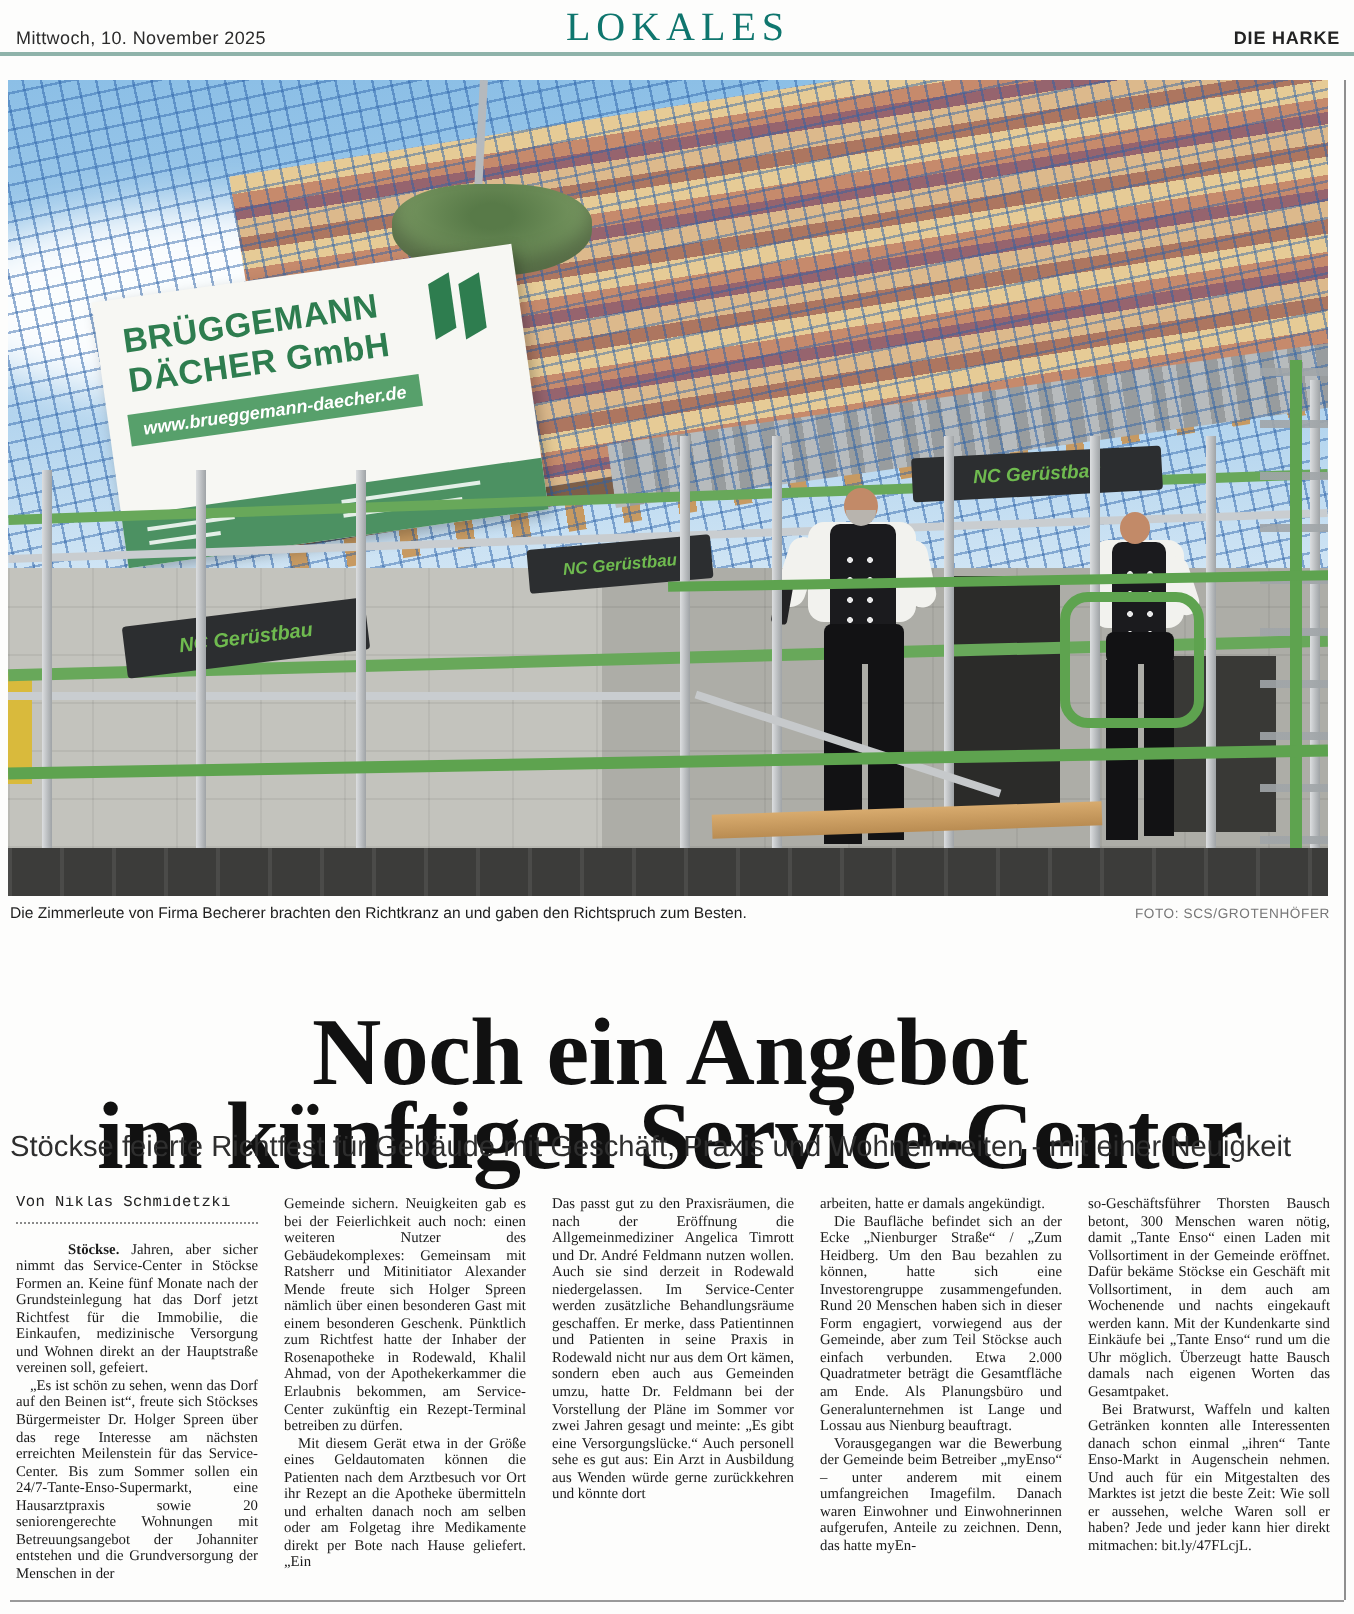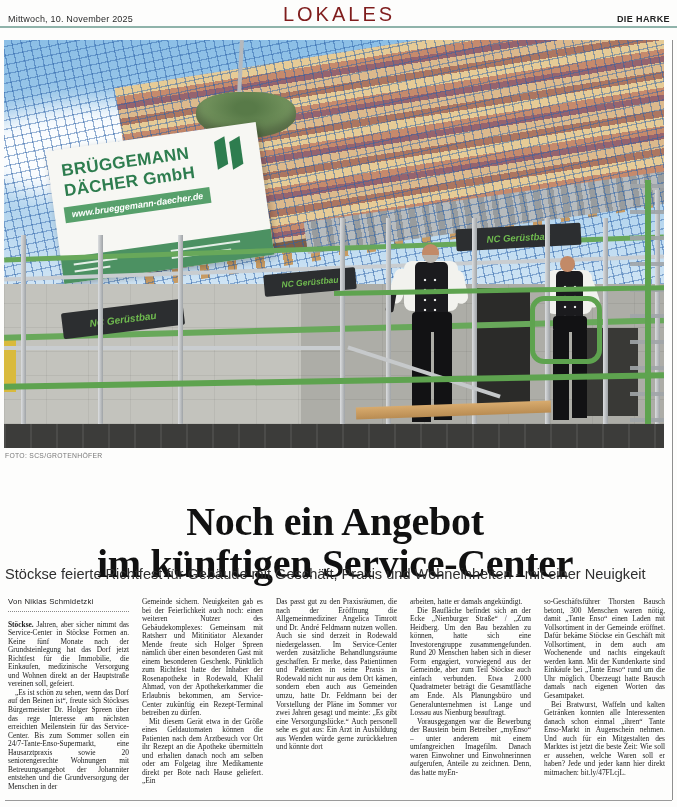--- a/index.html
+++ b/index.html
@@ -4,21 +4,21 @@
 <style>
   html,body{margin:0;padding:0;}
   body{width:677px;height:807px;background:#fdfdfc;position:relative;
        font-family:"Liberation Sans",sans-serif;color:#1c1c1c;overflow:hidden;}
   .ab{position:absolute;}
 
   
   .topbar{position:absolute;top:8px;left:8px;right:7px;height:16px;}
   .date{position:absolute;left:0;bottom:0;font-size:9px;color:#2b2b2b;letter-spacing:.2px;}
   .section{position:absolute;left:50%;transform:translateX(-50%);bottom:-2px;
-           font-size:20px;letter-spacing:3px;color:#7f1d1d;font-weight:400;}
+           font-size:20px;letter-spacing:3px;color:#0f766e;font-weight:400;font-family:Liberation Serif, serif;}
   .paper{position:absolute;right:0;bottom:0;font-size:9px;font-weight:bold;color:#222;letter-spacing:.4px;padding-left:48px;}
   .header-rule{position:absolute;top:26px;left:0;width:677px;height:2px;background:#8fb3aa;}
 
   
   .photo{position:absolute;top:40px;left:4px;width:660px;height:408px;overflow:hidden;background:#9ec7e8;}
   .sky{inset:0;background:linear-gradient(180deg,#8cbfe6 0%,#a9cfec 35%,#cfe4f4 60%,#e6eff7 78%);}
   .cloud{background:rgba(255,255,255,.95);border-radius:50%;filter:blur(11px);}
   .roof{left:140px;top:46px;width:650px;height:178px;transform:rotate(-9deg);transform-origin:left bottom;
         border-bottom:10px solid #7d5f49;
         background:repeating-linear-gradient(180deg,#e6cb96 0 9px,#c68a6c 9px 16px,#96646e 16px 22px,#dcb98c 22px 31px,#ad7660 31px 38px);}
@@ -64,33 +64,33 @@
 
   
   .caption-row{position:absolute;top:452px;left:5px;width:660px;display:flex;
                justify-content:space-between;align-items:baseline;}
   .caption{font-size:7.8px;color:#1e1e1e;}
   .credit{font-size:6.8px;color:#777;letter-spacing:.3px;}
 
   
   .headline{position:absolute;top:474px;left:5px;width:660px;text-align:center;
             font-family:"Liberation Serif",serif;font-weight:bold;color:#111;
-            font-size:40px;line-height:42px;letter-spacing:-.3px;}
+            font-size:48px;line-height:42px;letter-spacing:-.3px;}
   .subheadline{position:absolute;top:566px;left:5px;width:660px;text-align:left;
                font-size:14.6px;color:#2e2e2e;}
 
   
   .columns{position:absolute;top:598px;left:8px;width:657px;height:198px;display:flex;gap:13px;overflow:hidden;}
   .col{flex:1;font-family:"Liberation Serif",serif;font-size:7.4px;line-height:8.55px;
        text-align:justify;color:#1a1a1a;hyphens:auto;-webkit-hyphens:auto;}
   .col p{margin:0;}
   .col p + p{text-indent:7px;}
-  .byline{font-family:Liberation Sans, sans-serif;font-size:7.8px;color:#222;
+  .byline{font-family:Liberation Mono, monospace;font-size:7.8px;color:#222;
           padding-bottom:4px;border-bottom:1px dotted #8a8a8a;margin-bottom:9px;letter-spacing:.2px;}
-  .lead{font-weight:bold;}
+  .lead{font-weight:bold;margin-left:26px;}
   .bottom-rule{position:absolute;top:800px;left:5px;width:667px;height:1px;background:#9a9a9a;}
   .right-rule{position:absolute;top:40px;left:672px;width:1px;height:760px;background:#8f8f8f;}
 </style>
 </head>
 <body>
 
 <div class="page">
 
   <div class="topbar">
     <span class="date">Mittwoch, 10. November 2025</span>
@@ -188,20 +188,21 @@
     <div class="ab" style="left:641px;top:140px;width:6px;height:268px;background:#5ea34f;"></div>
     <div class="ab" style="left:330px;top:248px;width:333px;height:5px;background:#5ea34f;transform:rotate(-1deg);"></div>
     <div class="ab" style="left:526px;top:256px;width:62px;height:58px;border:5px solid #5ea34f;border-radius:14px;"></div>
     <div class="ab" style="left:340px;top:330px;width:160px;height:4px;background:#c6c9cb;transform:rotate(18deg);"></div>
     <div class="ab" style="left:0;top:338px;width:660px;height:6px;background:#5ea34f;transform:rotate(-1deg);"></div>
     <div class="ab plank" style="left:352px;top:364px;width:195px;height:12px;transform:rotate(-2deg);"></div>
     <div class="ab deckbottom"></div>
   </div>
 
   <div class="caption-row">
+    <span class="caption">Die Zimmerleute von Firma Becherer brachten den Richtkranz an und gaben den Richtspruch zum Besten.</span>
     <span class="credit">FOTO: SCS/GROTENHÖFER</span>
   </div>
 
   <h1 class="headline"><span>Noch ein Angebot</span><br><span>im künftigen Service-Center</span></h1>
   <div class="subheadline">Stöckse feierte Richtfest für Gebäude mit Geschäft, Praxis und Wohneinheiten - mit einer Neuigkeit</div>
 
   <div class="columns">
     <div class="col">
       <div class="byline">Von Niklas Schmidetzki</div>
       <p><span class="lead">Stöckse.</span><span> Jahren, aber sicher nimmt das Service-Center in Stöckse Formen an. Keine fünf Monate nach der Grundsteinlegung hat das Dorf jetzt Richtfest für die Immobilie, die Einkaufen, medizinische Versorgung und Wohnen direkt an der Hauptstraße vereinen soll, gefeiert.</span></p>
@@ -210,21 +211,21 @@
     <div class="col">
       <p>Gemeinde sichern. Neuigkeiten gab es bei der Feierlichkeit auch noch: einen weiteren Nutzer des Gebäudekomplexes: Gemeinsam mit Ratsherr und Mitinitiator Alexander Mende freute sich Holger Spreen nämlich über einen besonderen Gast mit einem besonderen Geschenk. Pünktlich zum Richtfest hatte der Inhaber der Rosenapotheke in Rodewald, Khalil Ahmad, von der Apothekerkammer die Erlaubnis bekommen, am Service-Center zukünftig ein Rezept-Terminal betreiben zu dürfen.</p>
       <p>Mit diesem Gerät etwa in der Größe eines Geldautomaten können die Patienten nach dem Arztbesuch vor Ort ihr Rezept an die Apotheke übermitteln und erhalten danach noch am selben oder am Folgetag ihre Medikamente direkt per Bote nach Hause geliefert. „Ein</p>
     </div>
     <div class="col">
       <p>Das passt gut zu den Praxisräumen, die nach der Eröffnung die Allgemeinmediziner Angelica Timrott und Dr. André Feldmann nutzen wollen. Auch sie sind derzeit in Rodewald niedergelassen. Im Service-Center werden zusätzliche Behandlungsräume geschaffen. Er merke, dass Patientinnen und Patienten in seine Praxis in Rodewald nicht nur aus dem Ort kämen, sondern eben auch aus Gemeinden umzu, hatte Dr. Feldmann bei der Vorstellung der Pläne im Sommer vor zwei Jahren gesagt und meinte: „Es gibt eine Versorgungslücke.“ Auch personell sehe es gut aus: Ein Arzt in Ausbildung aus Wenden würde gerne zurückkehren und könnte dort</p>
     </div>
     <div class="col">
       <p>arbeiten, hatte er damals angekündigt.</p>
       <p>Die Baufläche befindet sich an der Ecke „Nienburger Straße“ / „Zum Heidberg. Um den Bau bezahlen zu können, hatte sich eine Investorengruppe zusammengefunden. Rund 20 Menschen haben sich in dieser Form engagiert, vorwiegend aus der Gemeinde, aber zum Teil Stöckse auch einfach verbunden. Etwa 2.000 Quadratmeter beträgt die Gesamtfläche am Ende. Als Planungsbüro und Generalunternehmen ist Lange und Lossau aus Nienburg beauftragt.</p>
-      <p>Vorausgegangen war die Bewerbung der Baustein beim Betreiber „myEnso“ – unter anderem mit einem umfangreichen Imagefilm. Danach waren Einwohner und Einwohnerinnen aufgerufen, Anteile zu zeichnen. Denn, das hatte myEn-</p>
+      <p>Vorausgegangen war die Bewerbung der Gemeinde beim Betreiber „myEnso“ – unter anderem mit einem umfangreichen Imagefilm. Danach waren Einwohner und Einwohnerinnen aufgerufen, Anteile zu zeichnen. Denn, das hatte myEn-</p>
     </div>
     <div class="col">
       <p>so-Geschäftsführer Thorsten Bausch betont, 300 Menschen waren nötig, damit „Tante Enso“ einen Laden mit Vollsortiment in der Gemeinde eröffnet. Dafür bekäme Stöckse ein Geschäft mit Vollsortiment, in dem auch am Wochenende und nachts eingekauft werden kann. Mit der Kundenkarte sind Einkäufe bei „Tante Enso“ rund um die Uhr möglich. Überzeugt hatte Bausch damals nach eigenen Worten das Gesamtpaket.</p>
       <p>Bei Bratwurst, Waffeln und kalten Getränken konnten alle Interessenten danach schon einmal „ihren“ Tante Enso-Markt in Augenschein nehmen. Und auch für ein Mitgestalten des Marktes ist jetzt die beste Zeit: Wie soll er aussehen, welche Waren soll er haben? Jede und jeder kann hier direkt mitmachen: bit.ly/47FLcjL.</p>
     </div>
   </div>
 
   <div class="bottom-rule"></div>
   <div class="right-rule"></div>
 </div>

